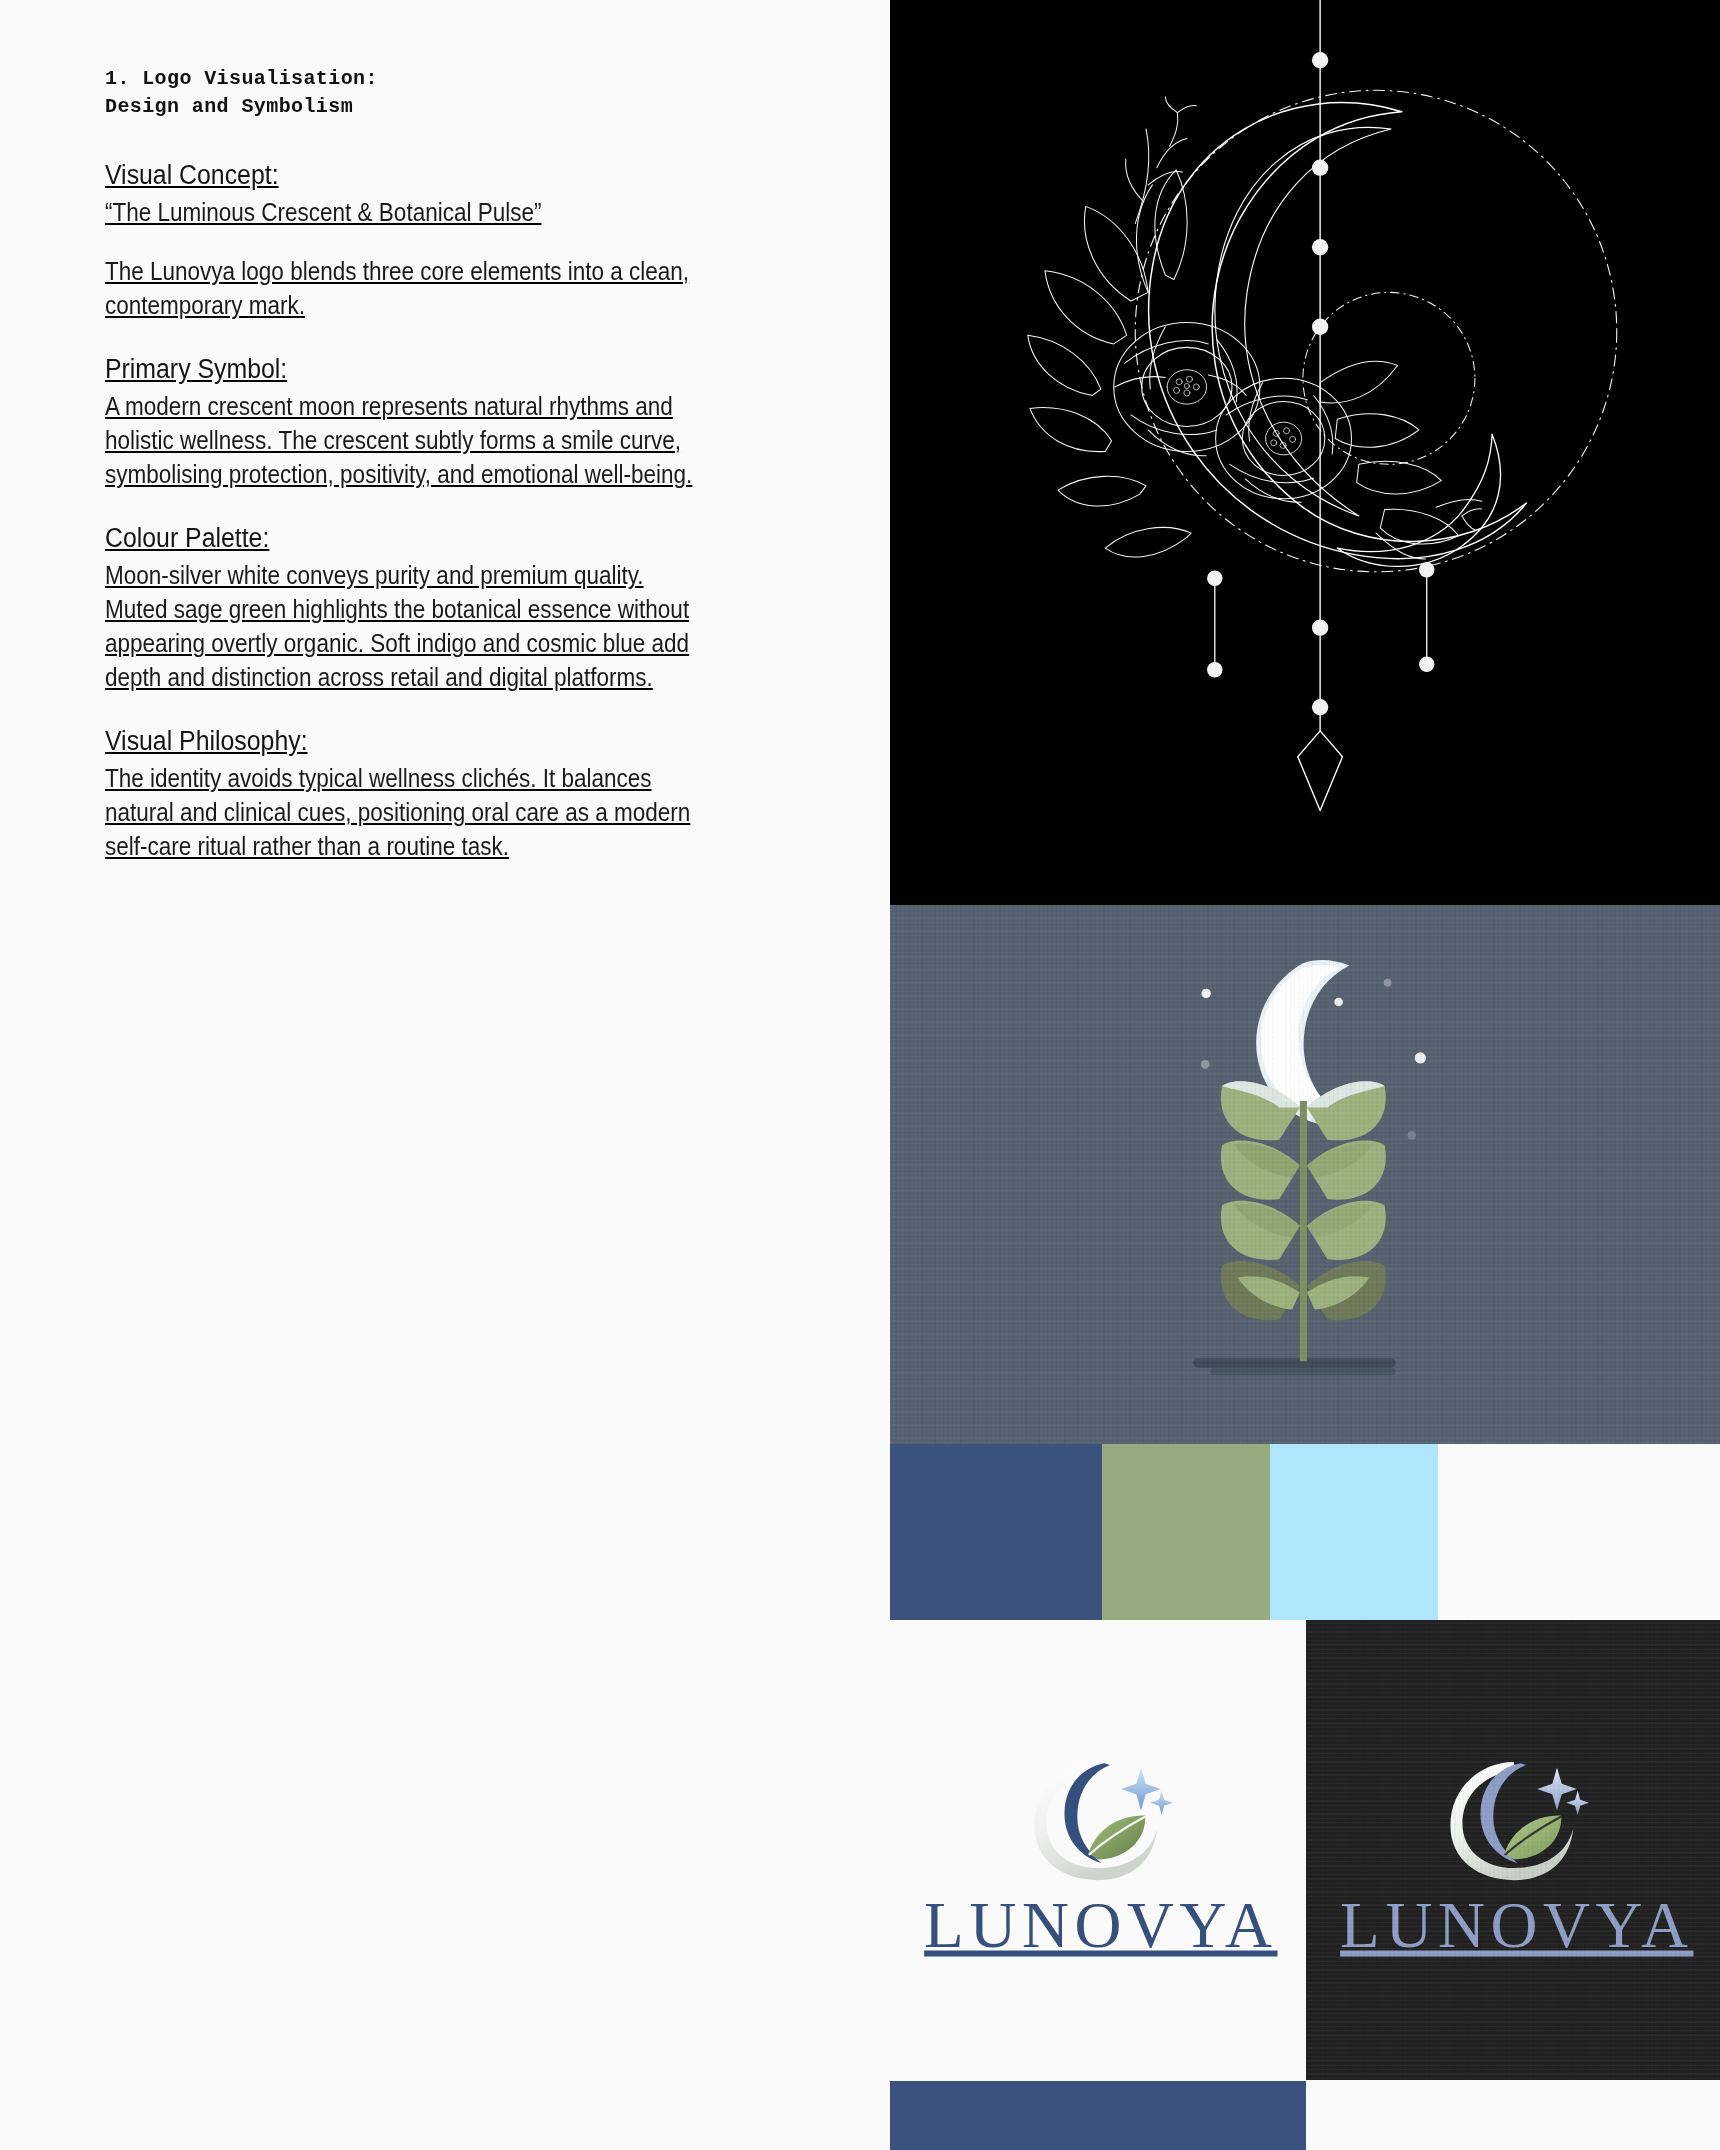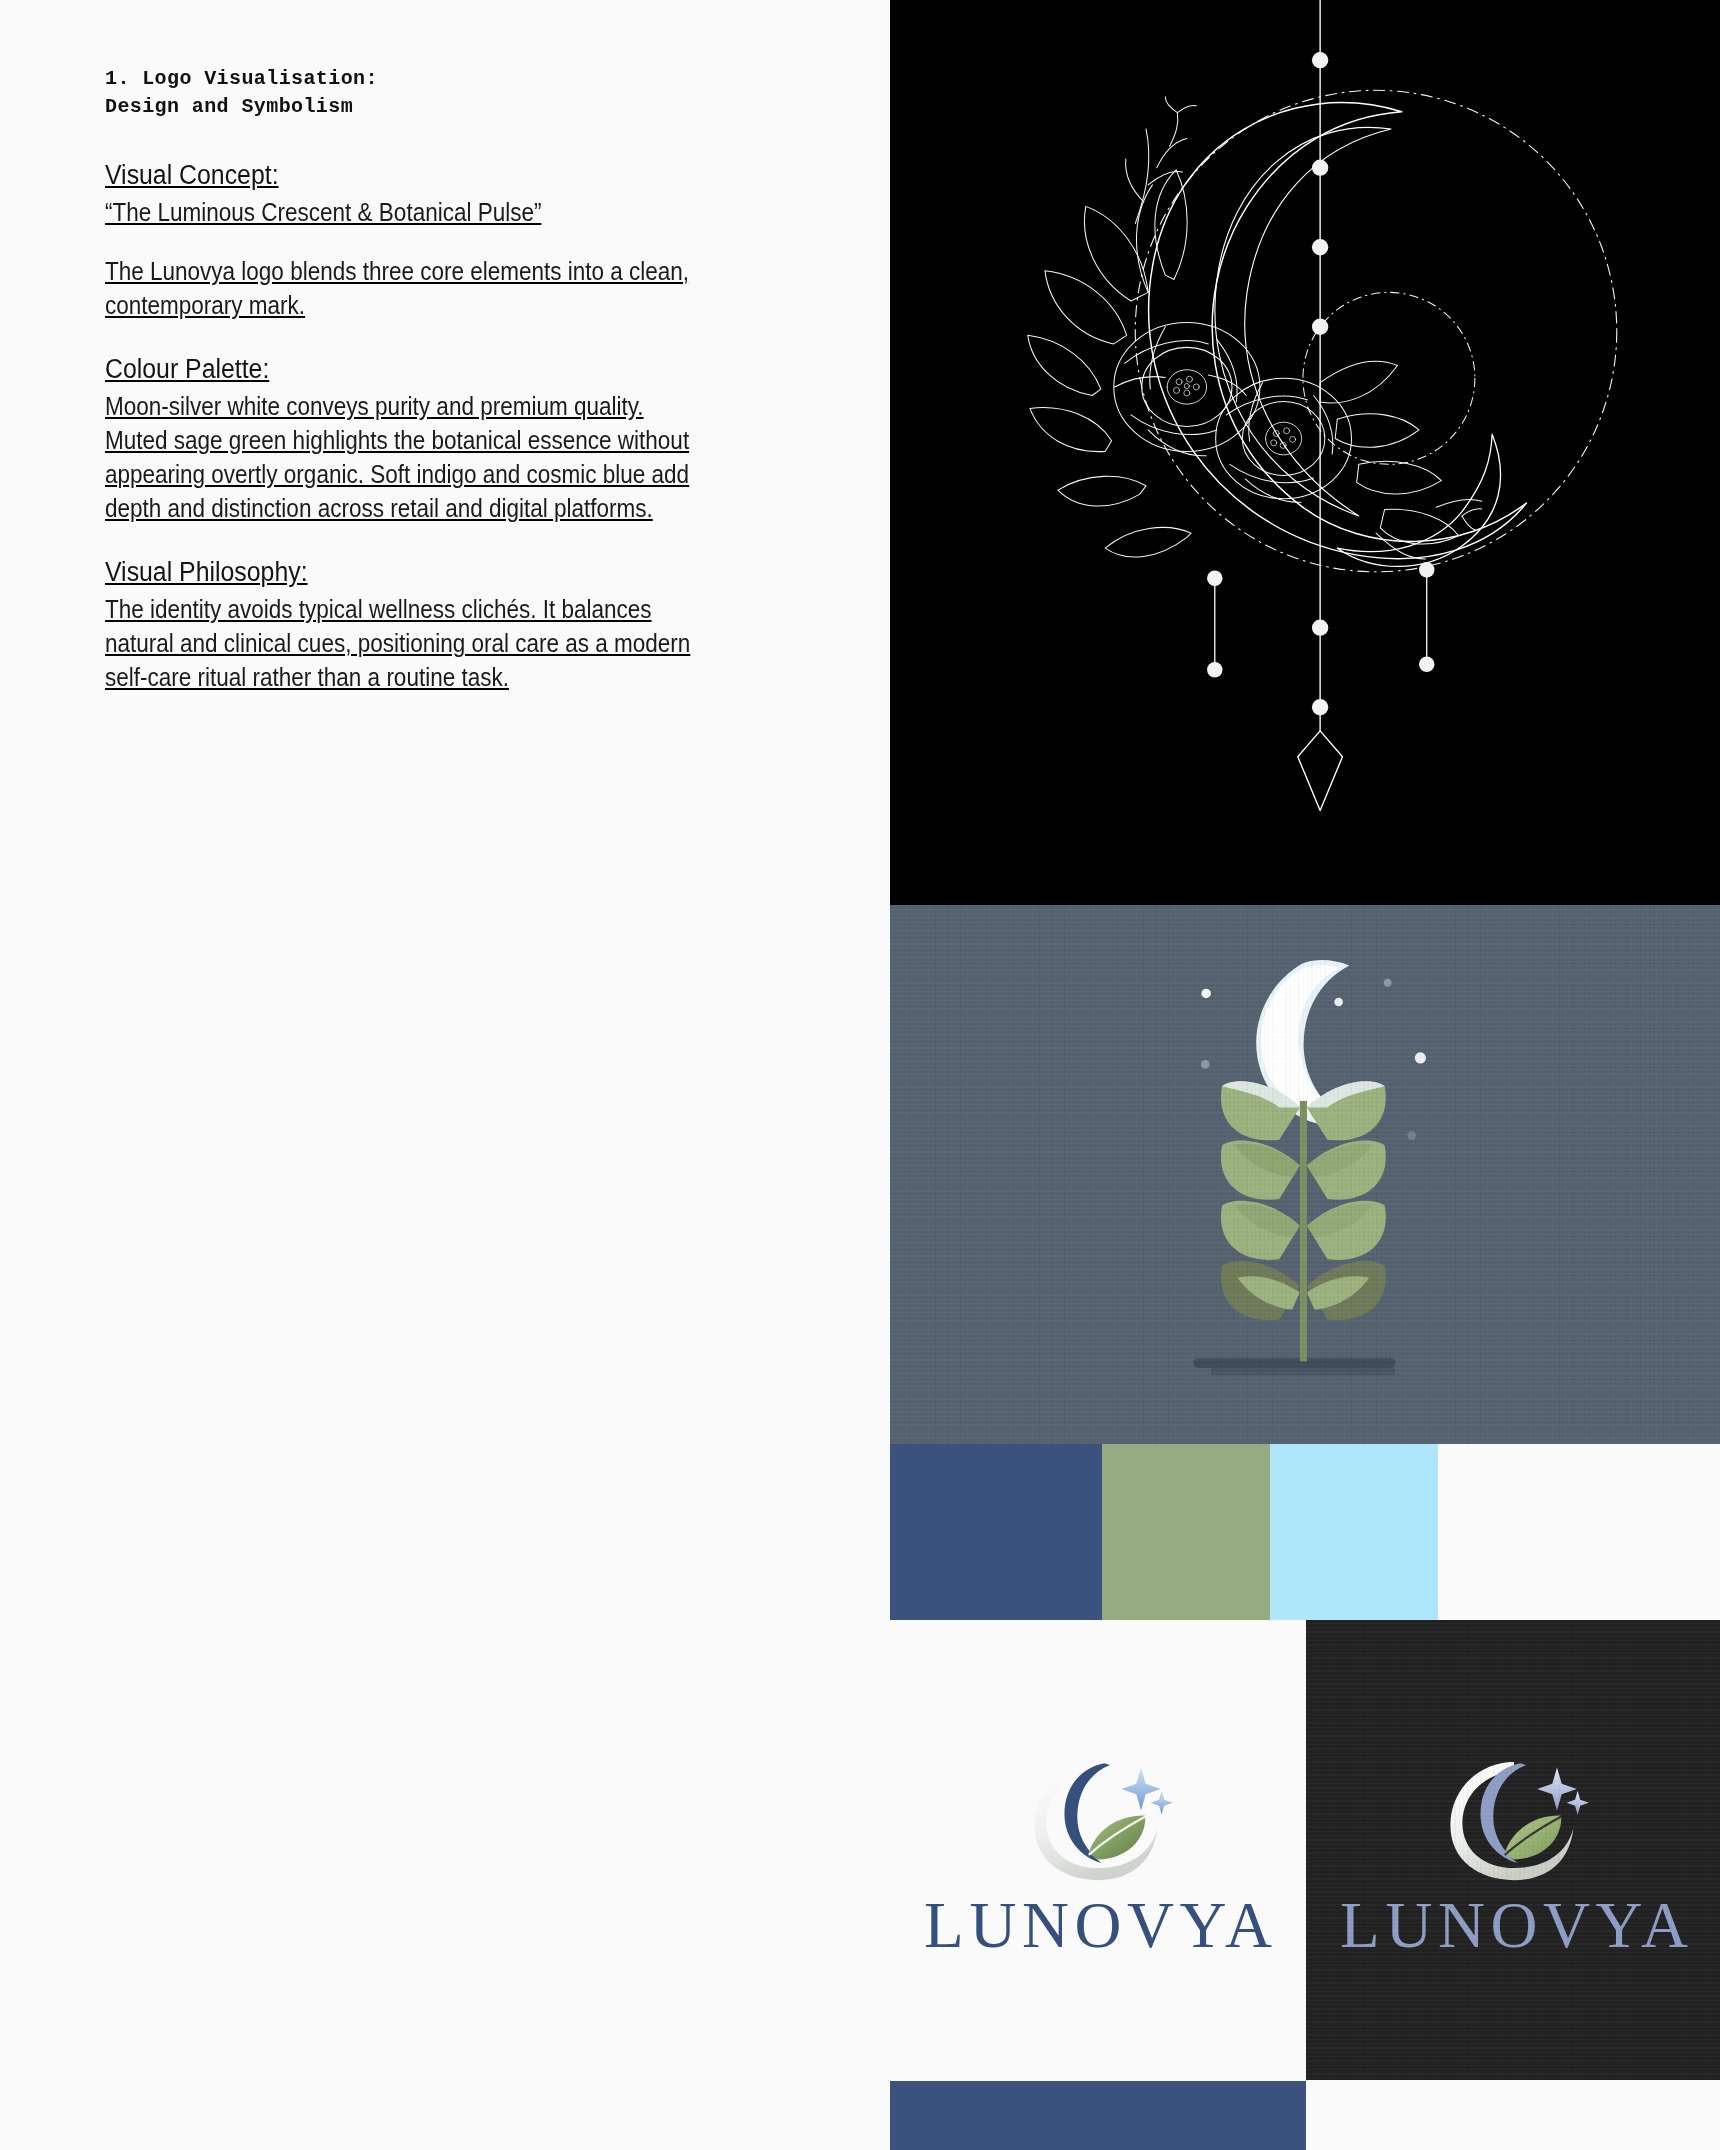--- a/index.html
+++ b/index.html
@@ -80,20 +80,21 @@
     display:flex;flex-direction:column;align-items:center;
   }
   .mark{display:block;}
   .wordmark{
     font-family:"Liberation Serif","DejaVu Serif",serif;
     font-size:65px;
     letter-spacing:5.6px;
     line-height:1;
     margin-top:8px;
     text-indent:5.6px;
+    text-decoration:underline;
   }
   .wordmark.blue{color:#35507d;}
   .wordmark.peri{color:#8d9dc4;}
 
   
   .grain{
     position:absolute;inset:0;pointer-events:none;
     opacity:.055;
     background-image:
       repeating-linear-gradient(0deg,rgba(255,255,255,.6) 0 0.4px,transparent 0.4px 1.3px),
@@ -113,20 +114,29 @@
     <div class="section">
       <div class="sec-head">Visual Concept:</div>
       <p class="sec-body quote">“The Luminous Crescent &amp;
 Botanical Pulse”</p>
       <div class="sec-gap"></div>
       <p class="sec-body">The Lunovya logo blends three
 core elements into a clean,
 contemporary mark.</p>
     </div>
 
+    <div class="section">
+      <div class="sec-head">Primary Symbol:</div>
+      <p class="sec-body">A modern crescent moon
+represents natural rhythms and
+holistic wellness. The crescent
+subtly forms a smile curve,
+symbolising protection, positivity,
+and emotional well-being.</p>
+    </div>
 
 
     <div class="section">
       <div class="sec-head">Colour Palette:</div>
       <p class="sec-body">Moon-silver white conveys purity
 and premium quality. Muted sage
 green highlights the botanical
 essence without appearing overtly
 organic. Soft indigo and cosmic
 blue add depth and distinction

